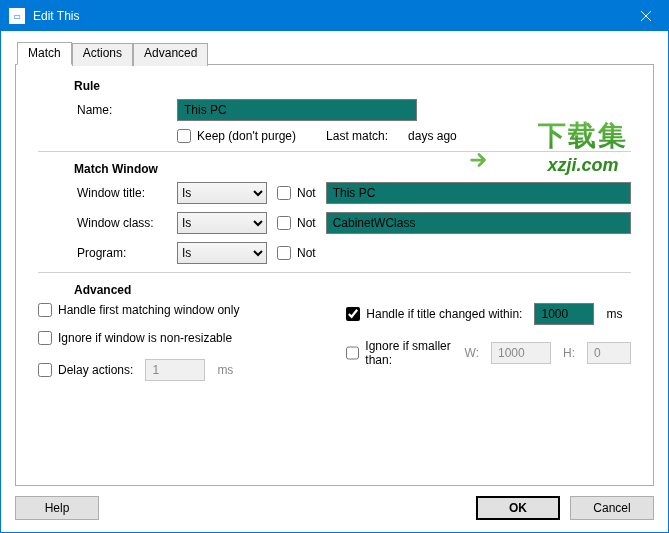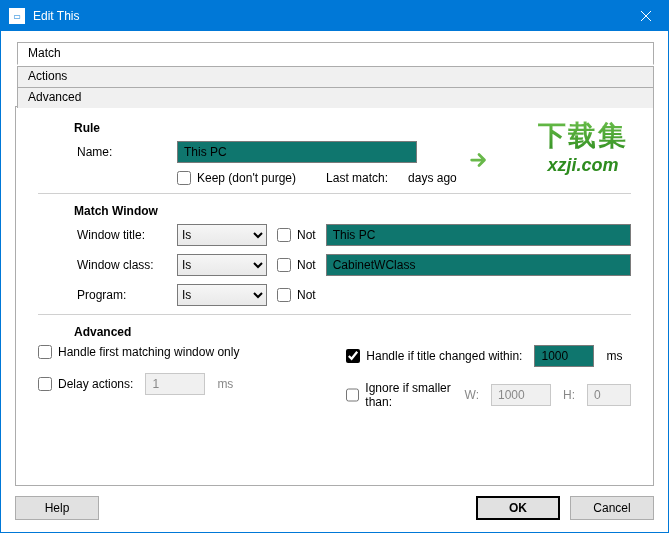--- a/index.html
+++ b/index.html
@@ -42,21 +42,20 @@
     flex: 1;
     padding: 10px 14px 12px 14px;
     display: flex; flex-direction: column;
   }
   .tabstrip {
     display: flex;
     position: relative;
     top: 1px;
     z-index: 2;
     margin-left: 2px;
-    flex-direction: column;
   }
   .tab {
     padding: 3px 10px 4px 10px;
     border: 1px solid #acacac;
     border-bottom: none;
     background: #fff;
     margin-right: 0px;
     cursor: pointer;
     font-size: 12px;
   }
@@ -273,20 +272,24 @@
 
       <div class="hline"></div>
 
       <div class="group-title">Advanced</div>
 
       <div class="adv-grid">
         <div class="adv-left">
           <label class="cbwrap">
             <input type="checkbox" style="">
             <span>Handle first matching window only</span>
+          </label>
+          <label class="cbwrap">
+            <input type="checkbox" style="">
+            <span>Ignore if window is non-resizable</span>
           </label>
           <div class="adv-row">
             <label class="cbwrap">
               <input type="checkbox" style="">
               <span>Delay actions:</span>
             </label>
             <input type="text" class="narrow" disabled="" value="1" style="">
             <span class="dim">ms</span>
           </div>
         </div>

